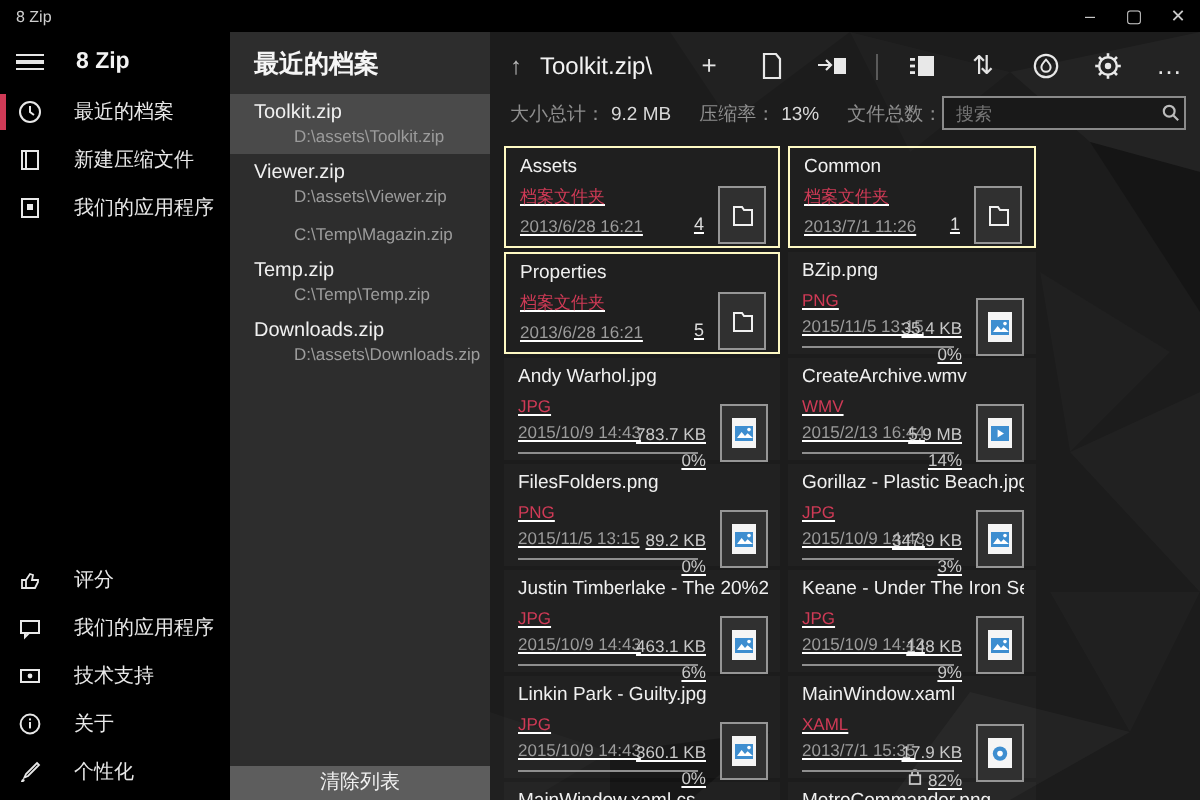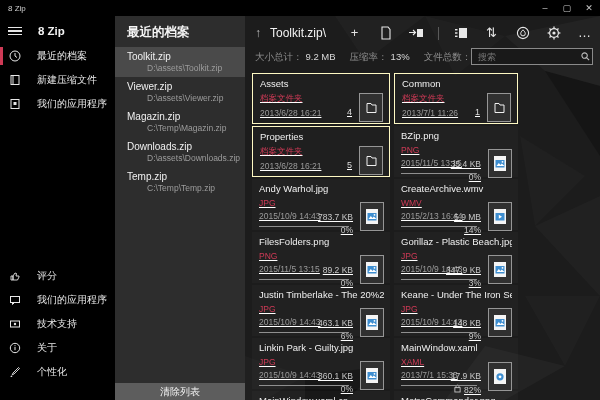--- a/index.html
+++ b/index.html
@@ -16,21 +16,21 @@
   .sb-head{display:flex;align-items:center;height:26px;padding-left:8px;margin-top:2px;}
   .sb-head .hamburger{width:14px;display:flex;flex-direction:column;gap:2px;}
   .sb-head .hamburger i{height:1.6px;background:#e6e6e6;display:block;}
   .sb-head .app-name{font-size:11.5px;font-weight:bold;margin-left:16px;color:#f2f2f2;}
   .nav-item{position:relative;display:flex;align-items:center;height:24px;padding-left:8px;cursor:default;}
   .nav-item .ic{width:13px;height:13px;display:flex;align-items:center;justify-content:center;flex-shrink:0;}
   .nav-item .ic svg{display:block;}
   .nav-item .lbl{font-size:10px;color:#e8e8e8;margin-left:16px;white-space:nowrap;}
   .nav-item.selected::before{content:"";position:absolute;left:0;top:3px;bottom:3px;width:3px;background:var(--accent);}
   .sb-spacer{flex:1;}
-  .sb-bottom{padding-bottom:16px;}
+  .sb-bottom{padding-bottom:2px;}
   
   .recent{width:130px;background:#2d2d2d;display:flex;flex-direction:column;flex-shrink:0;}
   .recent-title{font-size:12.5px;font-weight:bold;color:#f5f5f5;padding:8px 12px 6px 12px;}
   .recent-list{flex:1;overflow:hidden;}
   .recent-item{padding:4px 12px 4px 12px;cursor:default;}
   .recent-item.selected{background:#4a4a4a;}
   .recent-item .rname{font-size:10px;color:#f0f0f0;}
   .recent-item .rpath{font-size:8.5px;color:#9c9c9c;margin-top:1px;padding-left:20px;}
   .clear-btn{height:17px;line-height:17px;background:#5d5d5d;color:#f0f0f0;font-size:10px;text-align:center;cursor:default;}
   
@@ -170,30 +170,29 @@
     <div id="recent-list" class="recent-list">
         <div class="recent-item selected">
           <div class="rname">Toolkit.zip</div>
                  <div class="rpath">D:\assets\Toolkit.zip</div>
         </div>
         <div class="recent-item">
           <div class="rname">Viewer.zip</div>
                  <div class="rpath">D:\assets\Viewer.zip</div>
         </div>
         <div class="recent-item">
-          <div class="rname">Magazin.zip</div>
                  <div class="rpath">C:\Temp\Magazin.zip</div>
+        </div>
+        <div class="recent-item">
+          <div class="rname">Temp.zip</div>
+                 <div class="rpath">C:\Temp\Temp.zip</div>
         </div>
         <div class="recent-item">
           <div class="rname">Downloads.zip</div>
                  <div class="rpath">D:\assets\Downloads.zip</div>
-        </div>
-        <div class="recent-item">
-          <div class="rname">Temp.zip</div>
-                 <div class="rpath">C:\Temp\Temp.zip</div>
         </div>
       </div>
     <div class="clear-btn">清除列表</div>
   </div>
 
   <div class="main">
     <svg class="texture" viewBox="0 0 355 384" preserveAspectRatio="none">
       <polygon points="90,0 180,0 120,45" fill="#ffffff" opacity="0.025"></polygon>
       <polygon points="180,0 260,20 210,60" fill="#ffffff" opacity="0.02"></polygon>
       <polygon points="260,20 355,0 355,70 300,55" fill="#ffffff" opacity="0.03"></polygon>

